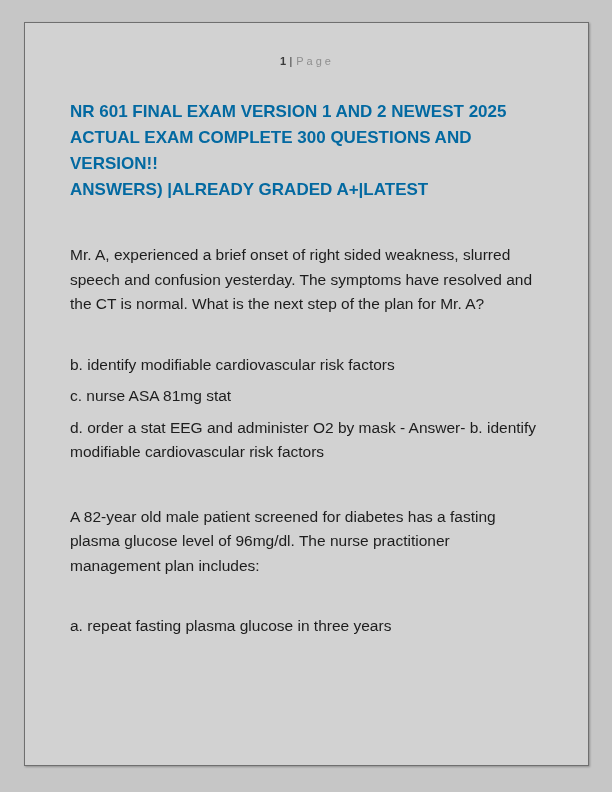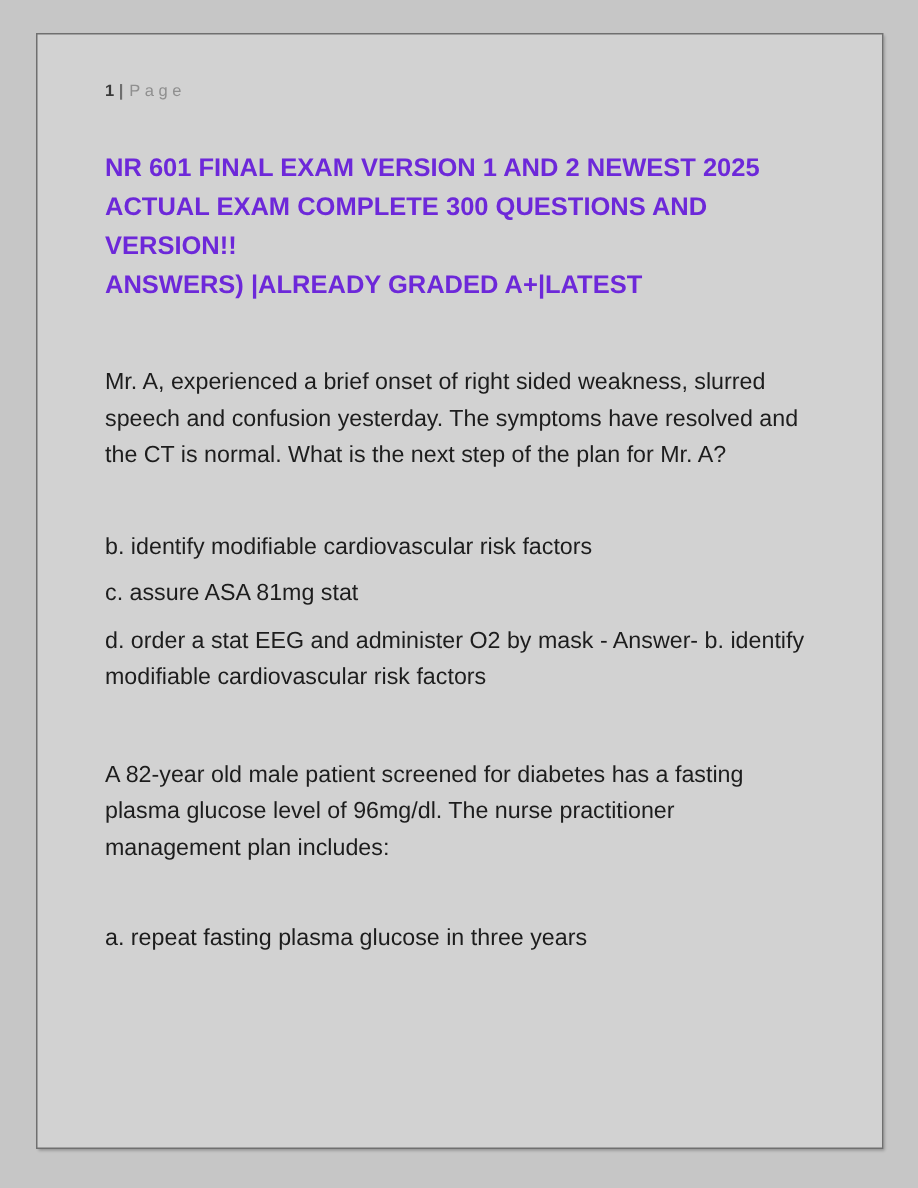--- a/index.html
+++ b/index.html
@@ -21,41 +21,42 @@
     background: #d2d2d2;
     border: 1px solid #6f6f6f;
     box-shadow: 1px 1px 2px rgba(0,0,0,0.28);
     padding: 30px 44px 0 45px;
   }
   .page-header {
     height: 16px;
     font-size: 11px;
     line-height: 16px;
     color: #8f8f8f;
+    text-align: center;
   }
   .page-num {
     font-weight: bold;
     color: #3a3a3a;
     letter-spacing: 1px;
   }
   .page-sep {
     color: #6e6e6e;
     margin: 0 4px 0 2px;
     font-weight: bold;
   }
   .page-label {
     letter-spacing: 3px;
     color: #8f8f8f;
   }
   .doc-title {
     margin-top: 30px;
     font-weight: bold;
     font-size: 17px;
     line-height: 26px;
-    color: #6d28d9;
+    color: #0369a1;
   }
   .doc-title div { white-space: nowrap; }
   .para {
     font-size: 15.5px;
     line-height: 24.5px;
     color: #1d1d1d;
   }
   .question-1 { margin-top: 40px; margin-bottom: 36px; }
   .option { margin-bottom: 7px; }
   .question-2 { margin-top: 40px; }
@@ -75,21 +76,21 @@
       <div>NR 601 FINAL EXAM VERSION 1 AND 2 NEWEST 2025</div>
       <div>ACTUAL EXAM COMPLETE 300 QUESTIONS AND</div>
       <div>VERSION!!</div>
       <div>ANSWERS) |ALREADY GRADED A+|LATEST</div>
     </div>
 
     <p class="para question-1">Mr. A, experienced a brief onset of right sided weakness, slurred speech and confusion yesterday. The symptoms have resolved and the CT is normal. What is the next step of the plan for Mr. A?</p>
 
     <div class="options">
       <p class="para option">b. identify modifiable cardiovascular risk factors</p>
-      <p class="para option">c. assure ASA 81mg stat</p>
+      <p class="para option">c. nurse ASA 81mg stat</p>
       <p class="para option">d. order a stat EEG and administer O2 by mask - Answer- b. identify modifiable cardiovascular risk factors</p>
     </div>
 
     <p class="para question-2">A 82-year old male patient screened for diabetes has a fasting plasma glucose level of 96mg/dl. The nurse practitioner management plan includes:</p>
 
     <p class="para question-2-option">a. repeat fasting plasma glucose in three years</p>
 
   </div>
 </div>
 

